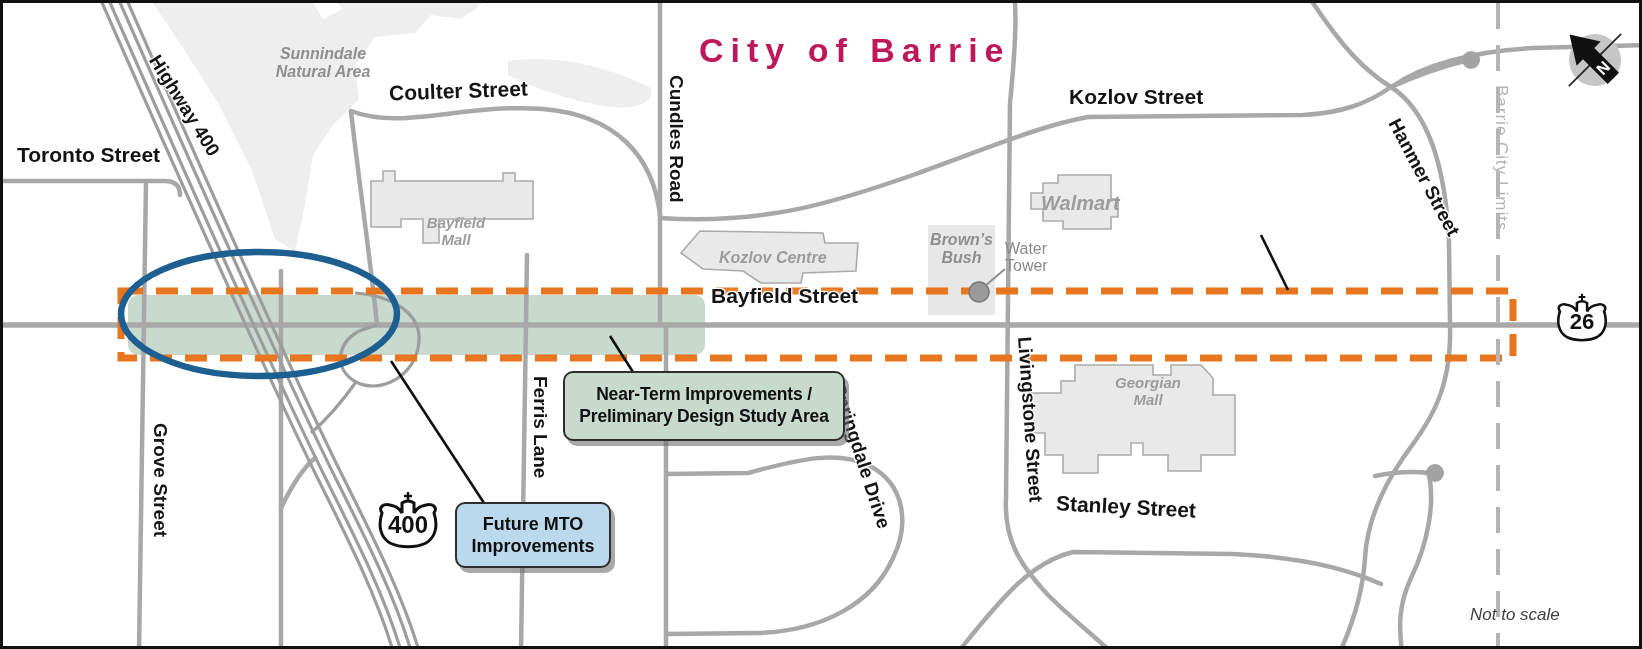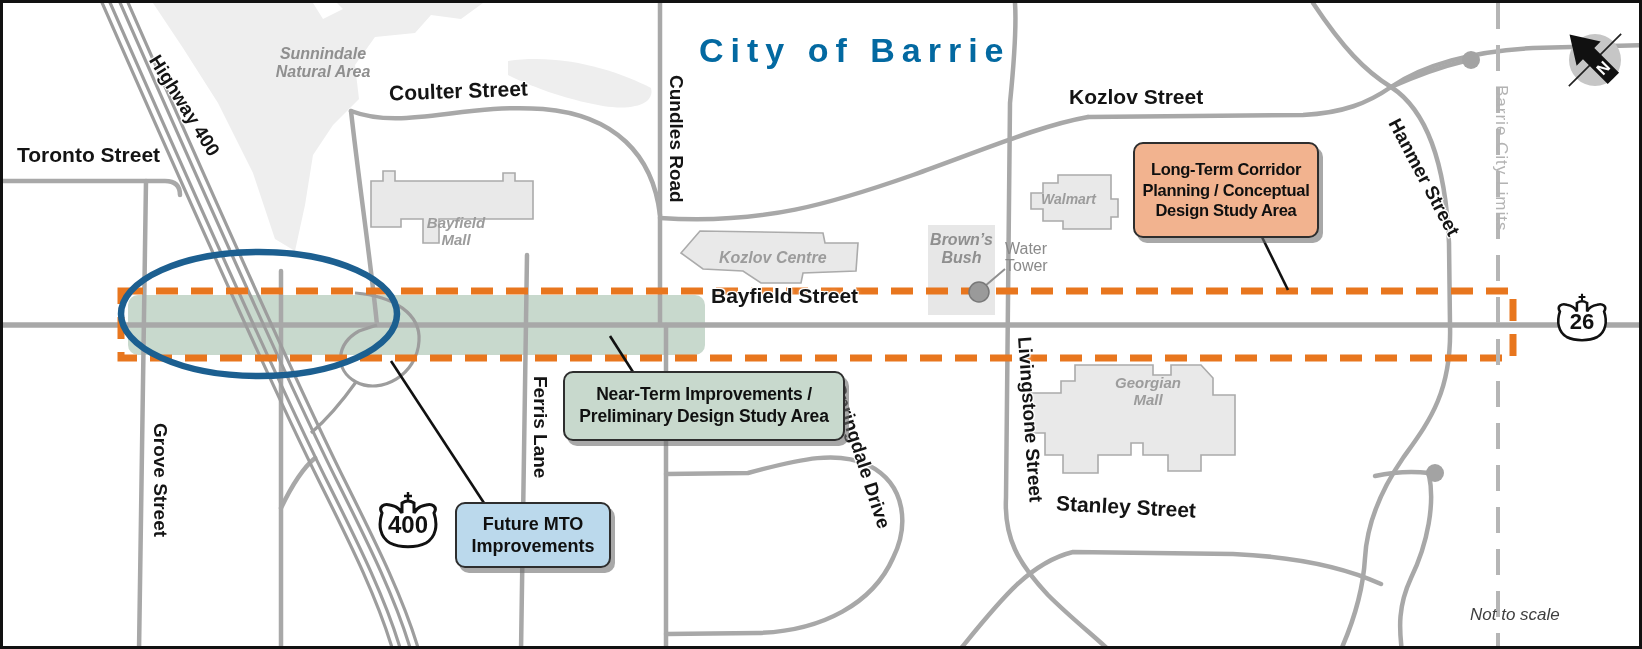--- a/index.html
+++ b/index.html
@@ -6,21 +6,21 @@
   .map{position:relative;width:1642px;height:649px;background:#fff;border:3px solid #111;
        box-sizing:border-box;overflow:hidden;font-family:"Liberation Sans",sans-serif;}
   .lbl{position:absolute;white-space:nowrap;}
   .street{font-weight:bold;font-size:19px;color:#141414;
           text-shadow:-1px -1px 0 #fff,1px -1px 0 #fff,-1px 1px 0 #fff,1px 1px 0 #fff,0 0 4px #fff;}
   .street.lg{font-size:21px;}
   .vert{transform-origin:0 0;}
   .area{font-style:italic;font-weight:bold;color:#9c9c9c;font-size:16px;line-height:1.12;
         text-align:center;white-space:nowrap;}
   .area .ln{display:block;}
-  .map-title{font-weight:bold;font-size:34px;color:#0369a1;letter-spacing:7px;}
+  .map-title{font-weight:bold;font-size:34px;color:#be185d;letter-spacing:7px;}
   .boundary-lbl{font-size:17px;color:#b3b3b3;letter-spacing:1px;transform-origin:0 0;}
   .plain-gray{font-size:16px;color:#8a8a8a;line-height:1.08;}
   .note{font-style:italic;font-size:17px;color:#3f3f3f;}
   .callout{position:absolute;border:2px solid #2e2e2e;border-radius:10px;
            box-shadow:4px 5px 0 rgba(110,110,110,.6);display:flex;flex-direction:column;
            justify-content:center;align-items:center;font-weight:bold;color:#101010;
            text-align:center;line-height:1.24;}
   .callout .ln{display:block;}
   .co-long{left:1130px;top:139px;width:182px;height:92px;background:#F2B38F;font-size:16.5px;letter-spacing:-.3px;}
   .co-near{left:560px;top:368px;width:278px;height:66px;background:#C8D9CD;font-size:17.5px;letter-spacing:-.2px;}
@@ -140,38 +140,33 @@
     <span class="ln">Bayfield</span>
     <span class="ln">Mall</span>
   </div>
   <div class="lbl area" style="left:716px;top:246px;font-size:16px;">
     <span class="ln">Kozlov Centre</span>
   </div>
   <div class="lbl area" style="left:927px;top:228px;width:63px;font-size:16px;color:#8f8f8f;">
     <span class="ln">Brown’s</span>
     <span class="ln">Bush</span>
   </div>
-  <div class="lbl area" style="left:1038px;top:189px;font-size:14px;">
+  <div class="lbl area" style="left:1038px;top:189px;font-size:20px;">
     <span class="ln">Walmart</span>
   </div>
   <div class="lbl area" style="left:1090px;top:372px;width:110px;font-size:15px;">
     <span class="ln">Georgian</span>
     <span class="ln">Mall</span>
   </div>
   <div class="lbl plain-gray" style="left:1002px;top:237px;">
     <span style="display:block;">Water</span>
     <span style="display:block;">Tower</span>
   </div>
   <div class="lbl note" style="left:1467px;top:602px;">Not to scale</div>
 
-  <div class="callout co-long">
-    <span class="ln">Long-Term Corridor</span>
-    <span class="ln">Planning / Conceptual</span>
-    <span class="ln">Design Study Area</span>
-  </div>
   <div class="callout co-near">
     <span class="ln">Near-Term Improvements /</span>
     <span class="ln">Preliminary Design Study Area</span>
   </div>
   <div class="callout co-mto">
     <span class="ln">Future MTO</span>
     <span class="ln">Improvements</span>
   </div>
 
 </div>

